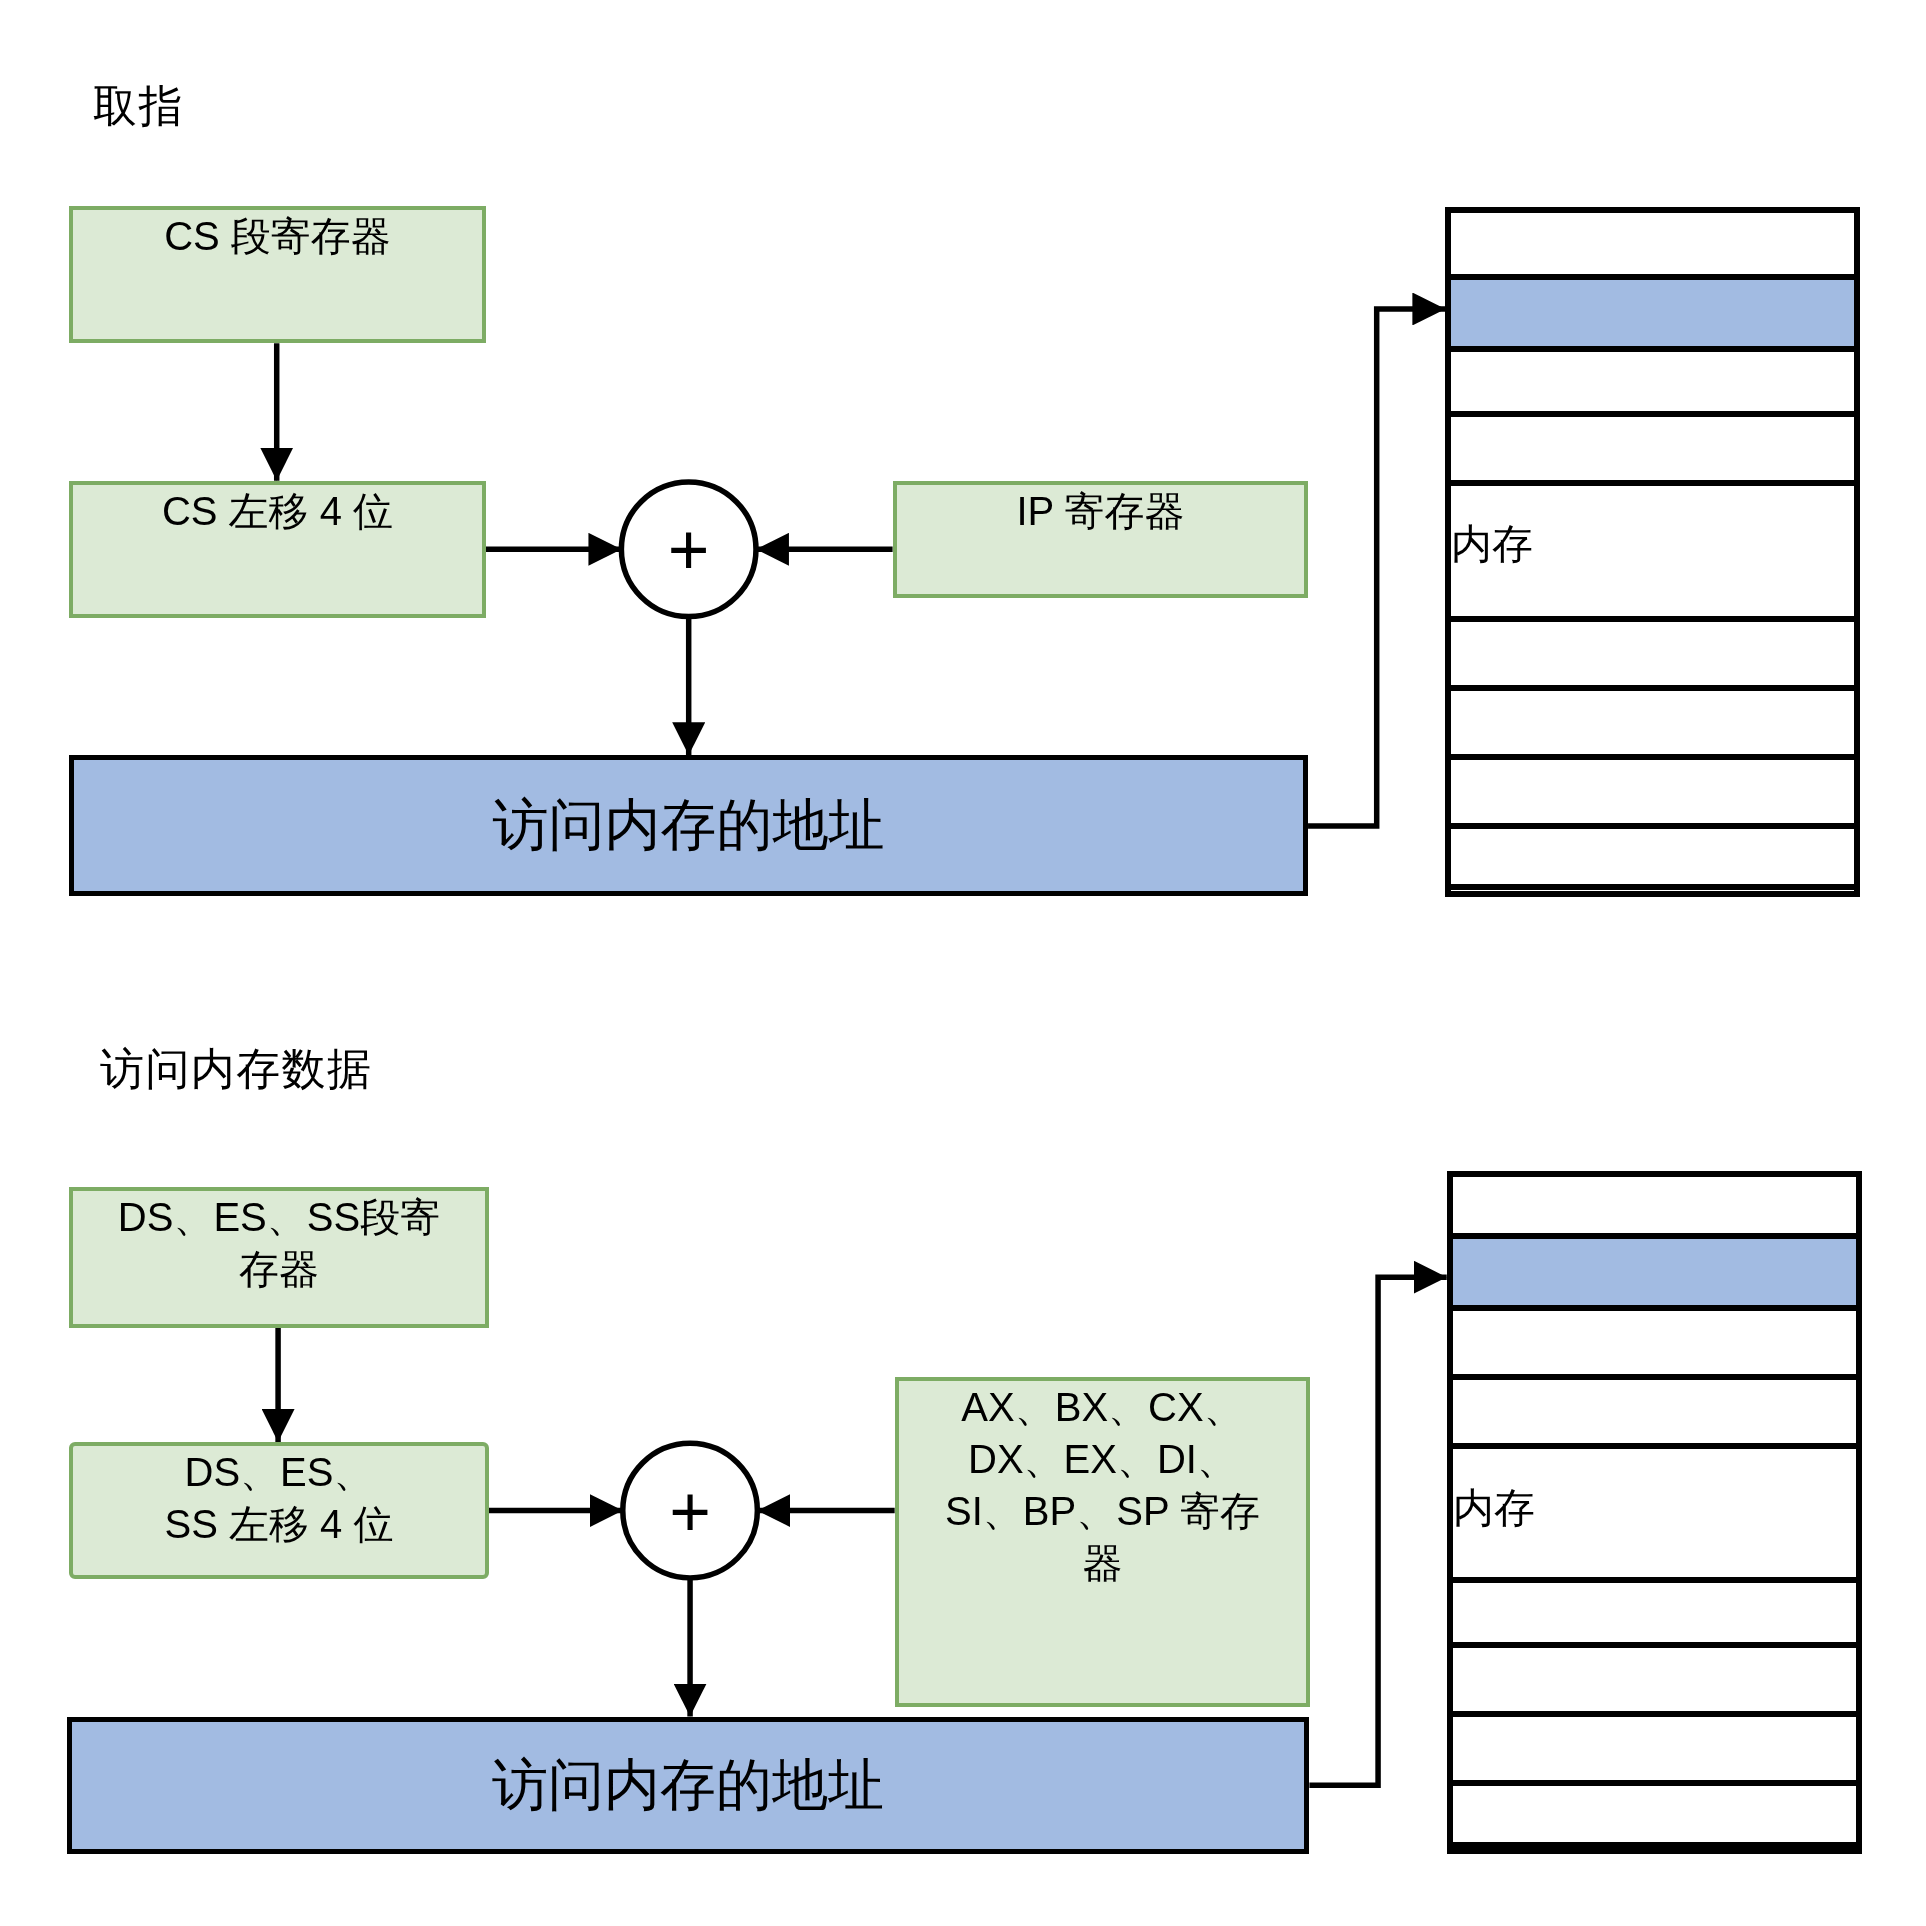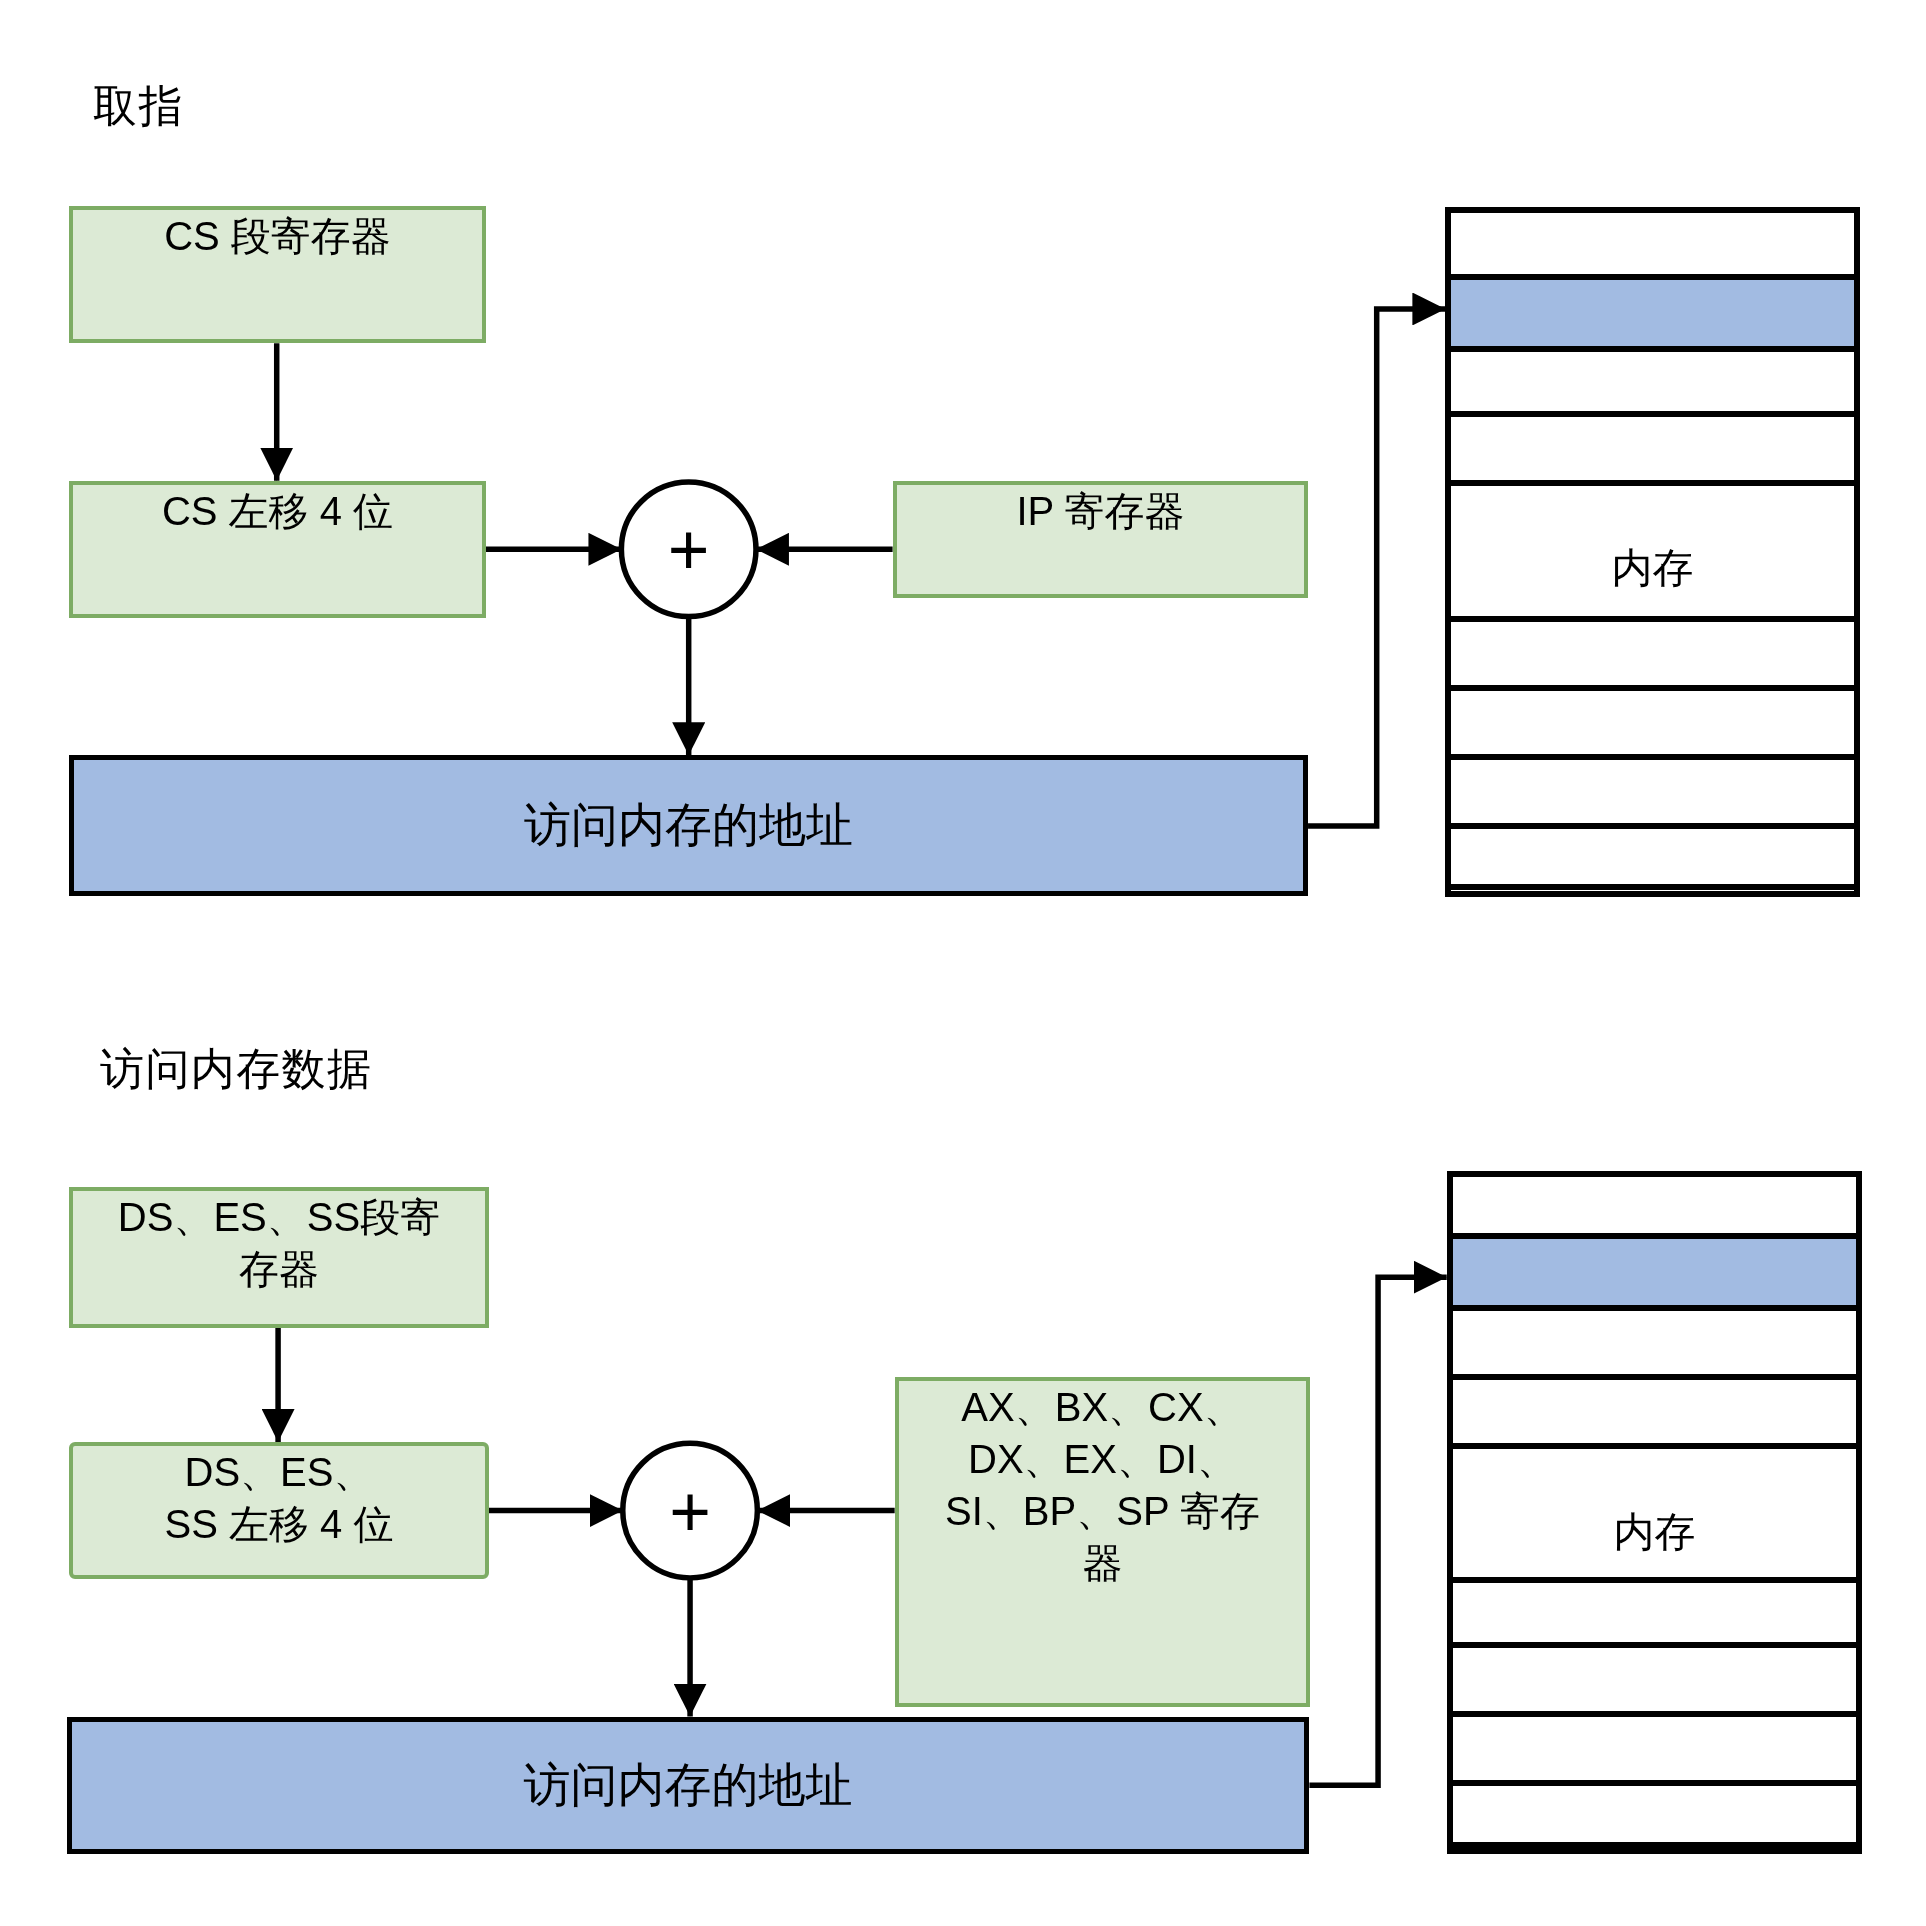--- a/index.html
+++ b/index.html
@@ -8,26 +8,26 @@
   .title{position:absolute;font-size:44px;font-weight:500;letter-spacing:1.4px;}
   svg.wires{position:absolute;left:0;top:0;width:1926px;height:1926px;}
   .wire{stroke:var(--line,#000);stroke-width:8;fill:none;}
   .adder{fill:#ffffff;stroke:var(--line,#000);stroke-width:8;}
   .plus{font-size:104px;fill:var(--line,#000);text-anchor:middle;font-weight:500;}
   .arrowhead{fill:var(--line,#000);}
   .gbox{position:absolute;background:var(--green-fill,#dcead5);border:4.1px solid var(--green-border,#7dac64);
         box-sizing:border-box;display:flex;flex-direction:column;justify-content:flex-start;align-items:center;
         font-size:40px;line-height:1.3;text-align:center;}
   .bluebar{position:absolute;background:var(--blue-fill,#a2bbe2);border:5.5px solid var(--line,#000);
-        box-sizing:border-box;display:flex;justify-content:center;align-items:center;font-size:47px;font-family:Liberation Mono, monospace;}
+        box-sizing:border-box;display:flex;justify-content:center;align-items:center;font-size:56px;font-family:Liberation Mono, monospace;}
   .memtable{position:absolute;border:6.9px solid var(--line,#000);box-sizing:border-box;background:#fff;}
   .memrow{box-sizing:border-box;border-bottom:6.9px solid var(--line,#000);}
   .memrow:last-child{border-bottom:none;}
   .memrow.hl{background:var(--blue-fill,#a2bbe2);}
-  .memlabel{position:absolute;left:0;right:0;top:328px;text-align:center;font-size:41px;}
+  .memlabel{position:absolute;left:0;right:0;top:304px;text-align:left;font-size:41px;}
 </style>
 </head>
 <body>
 
 <div class="canvas">
 
   <svg class="wires" viewBox="0 0 2805 2805" width="1926" height="1926">
     <defs>
       <marker id="arr" viewBox="0 0 10 10" markerWidth="6" markerHeight="6" refX="10" refY="5" orient="auto" markerUnits="strokeWidth">
         <path class="arrowhead" d="M0,0 L10,5 L0,10 z"></path>

